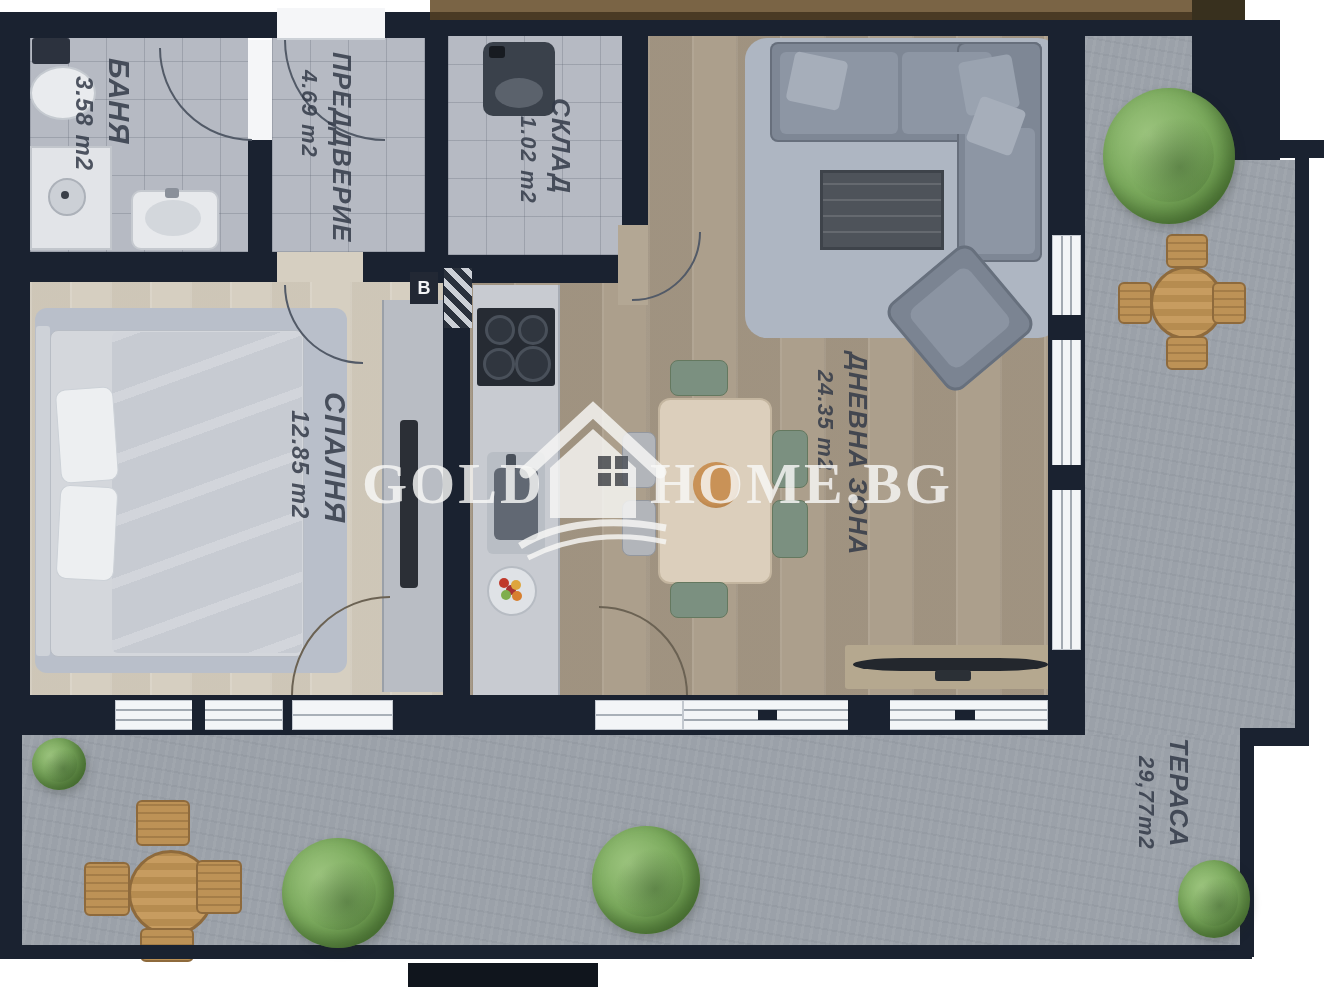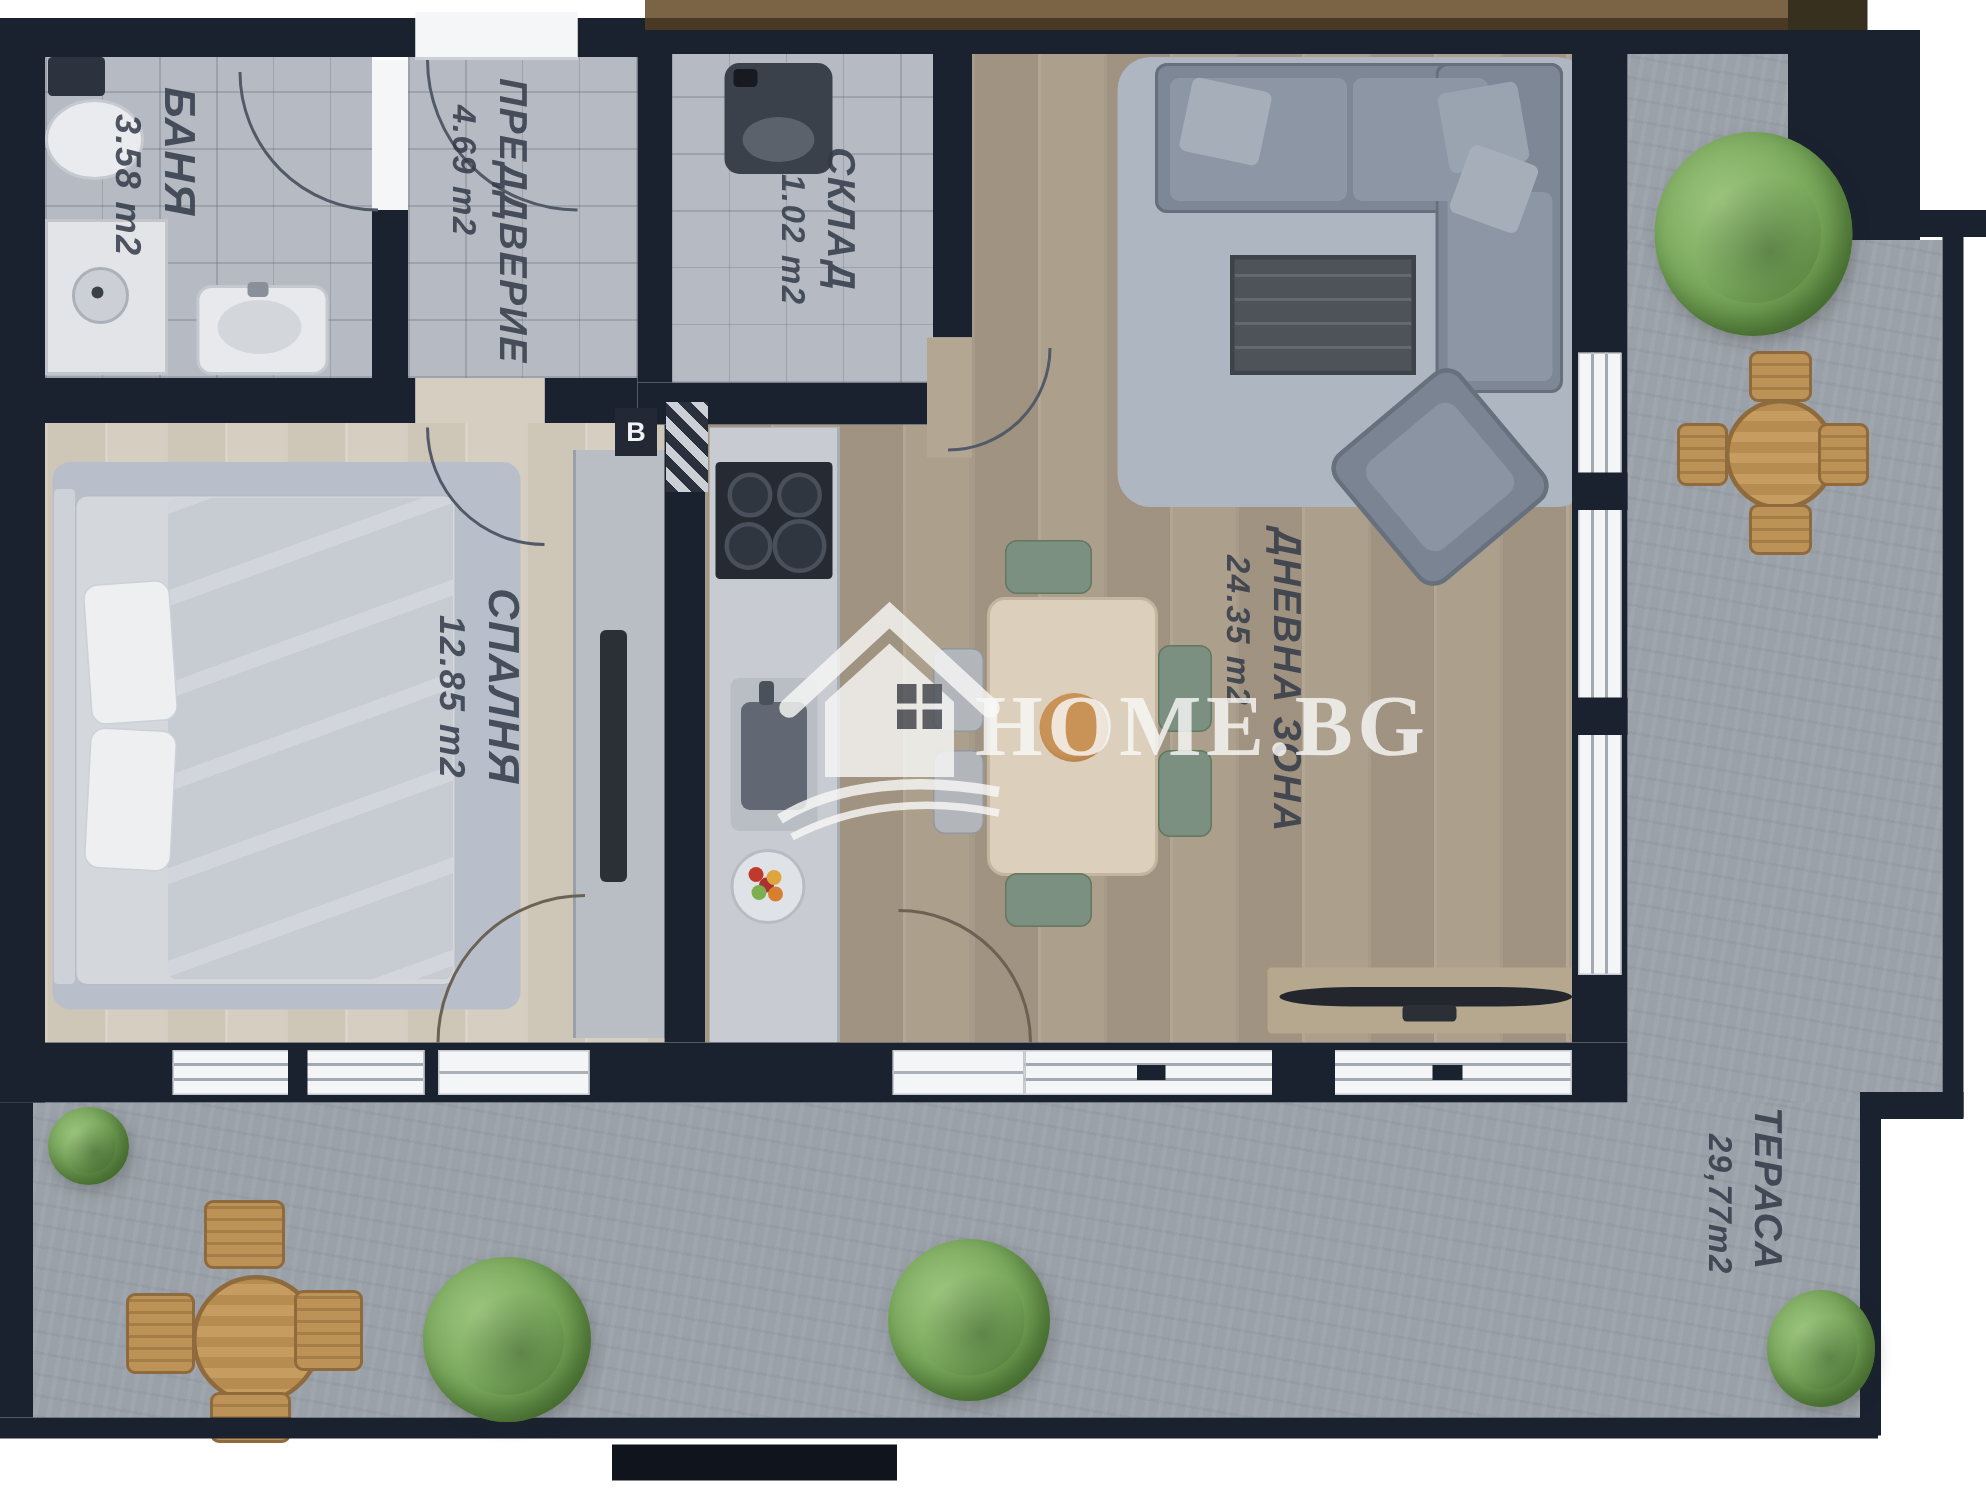--- a/index.html
+++ b/index.html
@@ -230,20 +230,21 @@
   </div>
   <div class="vlabel md" style="left:812px;top:352px;">
     <div class="rname">ДНЕВНА ЗОНА</div>
     <div class="rarea">24.35 m2</div>
   </div>
   <div class="vlabel md" style="left:1133px;top:738px;">
     <div class="rname">ТЕРАСА</div>
     <div class="rarea">29,77m2</div>
   </div>
 
+  <div class="wmtext" style="left:362px;top:450px;">GOLD</div>
   <svg class="abs" style="left:518px;top:396px;z-index:9;opacity:.82;" width="150" height="165" viewBox="0 0 150 165">
     <path d="M8 76 L75 14 L142 76" fill="none" stroke="#f8f8f6" stroke-width="13" stroke-linecap="round"></path>
     <path d="M32 72 L75 33 L118 72 L118 122 L32 122 Z" fill="#f8f8f6"></path>
     <g fill="rgba(66,72,80,.95)">
       <rect x="80" y="60" width="13" height="13"></rect>
         <rect x="97" y="60" width="13" height="13"></rect>
       <rect x="80" y="77" width="13" height="13"></rect>
         <rect x="97" y="77" width="13" height="13"></rect>
     </g>
     <path d="M2 150 C 40 126, 95 122, 148 132" fill="none" stroke="#f8f8f6" stroke-width="7"></path>

